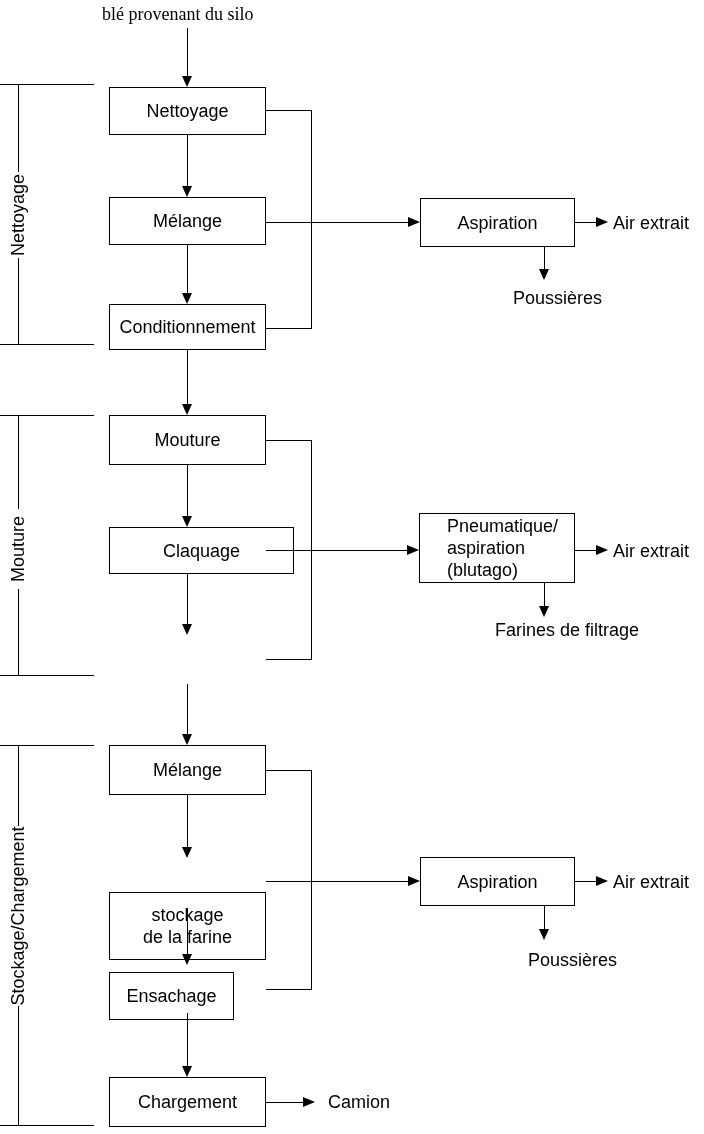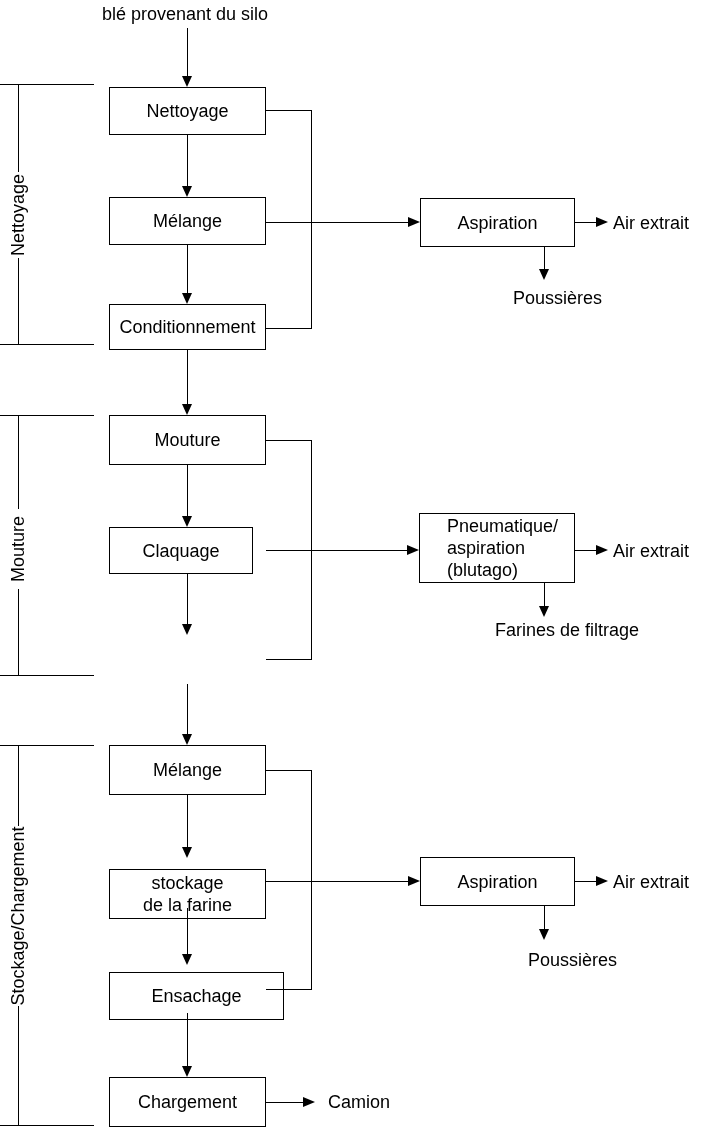--- a/index.html
+++ b/index.html
@@ -18,21 +18,21 @@
   .ah-down{position:absolute;width:0;height:0;border-left:5px solid transparent;border-right:5px solid transparent;border-top:11px solid #000;}
   .ah-right{position:absolute;width:0;height:0;border-top:5px solid transparent;border-bottom:5px solid transparent;border-left:12px solid #000;}
   .lbl{position:absolute;font-size:18px;line-height:21px;white-space:nowrap;}
   .vlbl{position:absolute;font-size:18px;line-height:21px;white-space:nowrap;transform:translate(-50%,-50%) rotate(-90deg);}
 </style>
 </head>
 <body>
 
 <div class="canvas">
 
-  <div class="lbl" style="left:102px;top:4px;">blé provenant du silo</div>
+  <div class="lbl" style="left:102px;top:4px;font-family:Liberation Serif, serif;">blé provenant du silo</div>
   <div class="vline" style="left:187px;top:28px;height:48px;"></div>
   <div class="ah-down" style="left:182px;top:76px;"></div>
 
   <div>
     <div class="hline" style="left:0;top:84px;width:94px;"></div>
     <div class="vline" style="left:18px;top:84px;height:88px;"></div>
     <div class="vlbl" style="left:18px;top:215px;">Nettoyage</div>
     <div class="vline" style="left:18px;top:258px;height:86px;"></div>
     <div class="hline" style="left:0;top:344px;width:94px;"></div>
   </div>
@@ -50,27 +50,27 @@
     <div class="vline" style="left:18px;top:745px;height:81px;"></div>
     <div class="vlbl" style="left:18px;top:916px;">Stockage/Chargement</div>
     <div class="vline" style="left:18px;top:1006px;height:119px;"></div>
     <div class="hline" style="left:0;top:1125px;width:94px;"></div>
   </div>
 
   <div class="box" style="left:109px;top:87px;width:157px;height:48px;">Nettoyage</div>
   <div class="box" style="left:109px;top:197px;width:157px;height:48px;">Mélange</div>
   <div class="box" style="left:109px;top:304px;width:157px;height:46px;text-align:right;">Conditionnement</div>
   <div class="box" style="left:109px;top:415px;width:157px;height:50px;">Mouture</div>
-  <div class="box" style="left:109px;top:527px;width:144px;height:47px;">Claquage</div>
+  <div class="box" style="left:109px;top:527px;width:185px;height:47px;">Claquage</div>
   <div class="box" style="left:109px;top:745px;width:157px;height:50px;">Mélange</div>
-  <div class="box" style="left:109px;top:869px;width:157px;height:50px;">
+  <div class="box" style="left:109px;top:892px;width:157px;height:68px;">
     <span>stockage</span>
     <span>de la farine</span>
   </div>
-  <div class="box" style="left:109px;top:972px;width:175px;height:48px;">Ensachage</div>
+  <div class="box" style="left:109px;top:972px;width:125px;height:48px;">Ensachage</div>
   <div class="box" style="left:109px;top:1077px;width:157px;height:50px;">Chargement</div>
 
   <div class="vline" style="left:187px;top:135px;height:51px;"></div>
   <div class="ah-down" style="left:182px;top:186px;"></div>
   <div class="vline" style="left:187px;top:245px;height:48px;"></div>
   <div class="ah-down" style="left:182px;top:293px;"></div>
   <div class="vline" style="left:187px;top:350px;height:54px;"></div>
   <div class="ah-down" style="left:182px;top:404px;"></div>
   <div class="vline" style="left:187px;top:465px;height:51px;"></div>
   <div class="ah-down" style="left:182px;top:516px;"></div>

